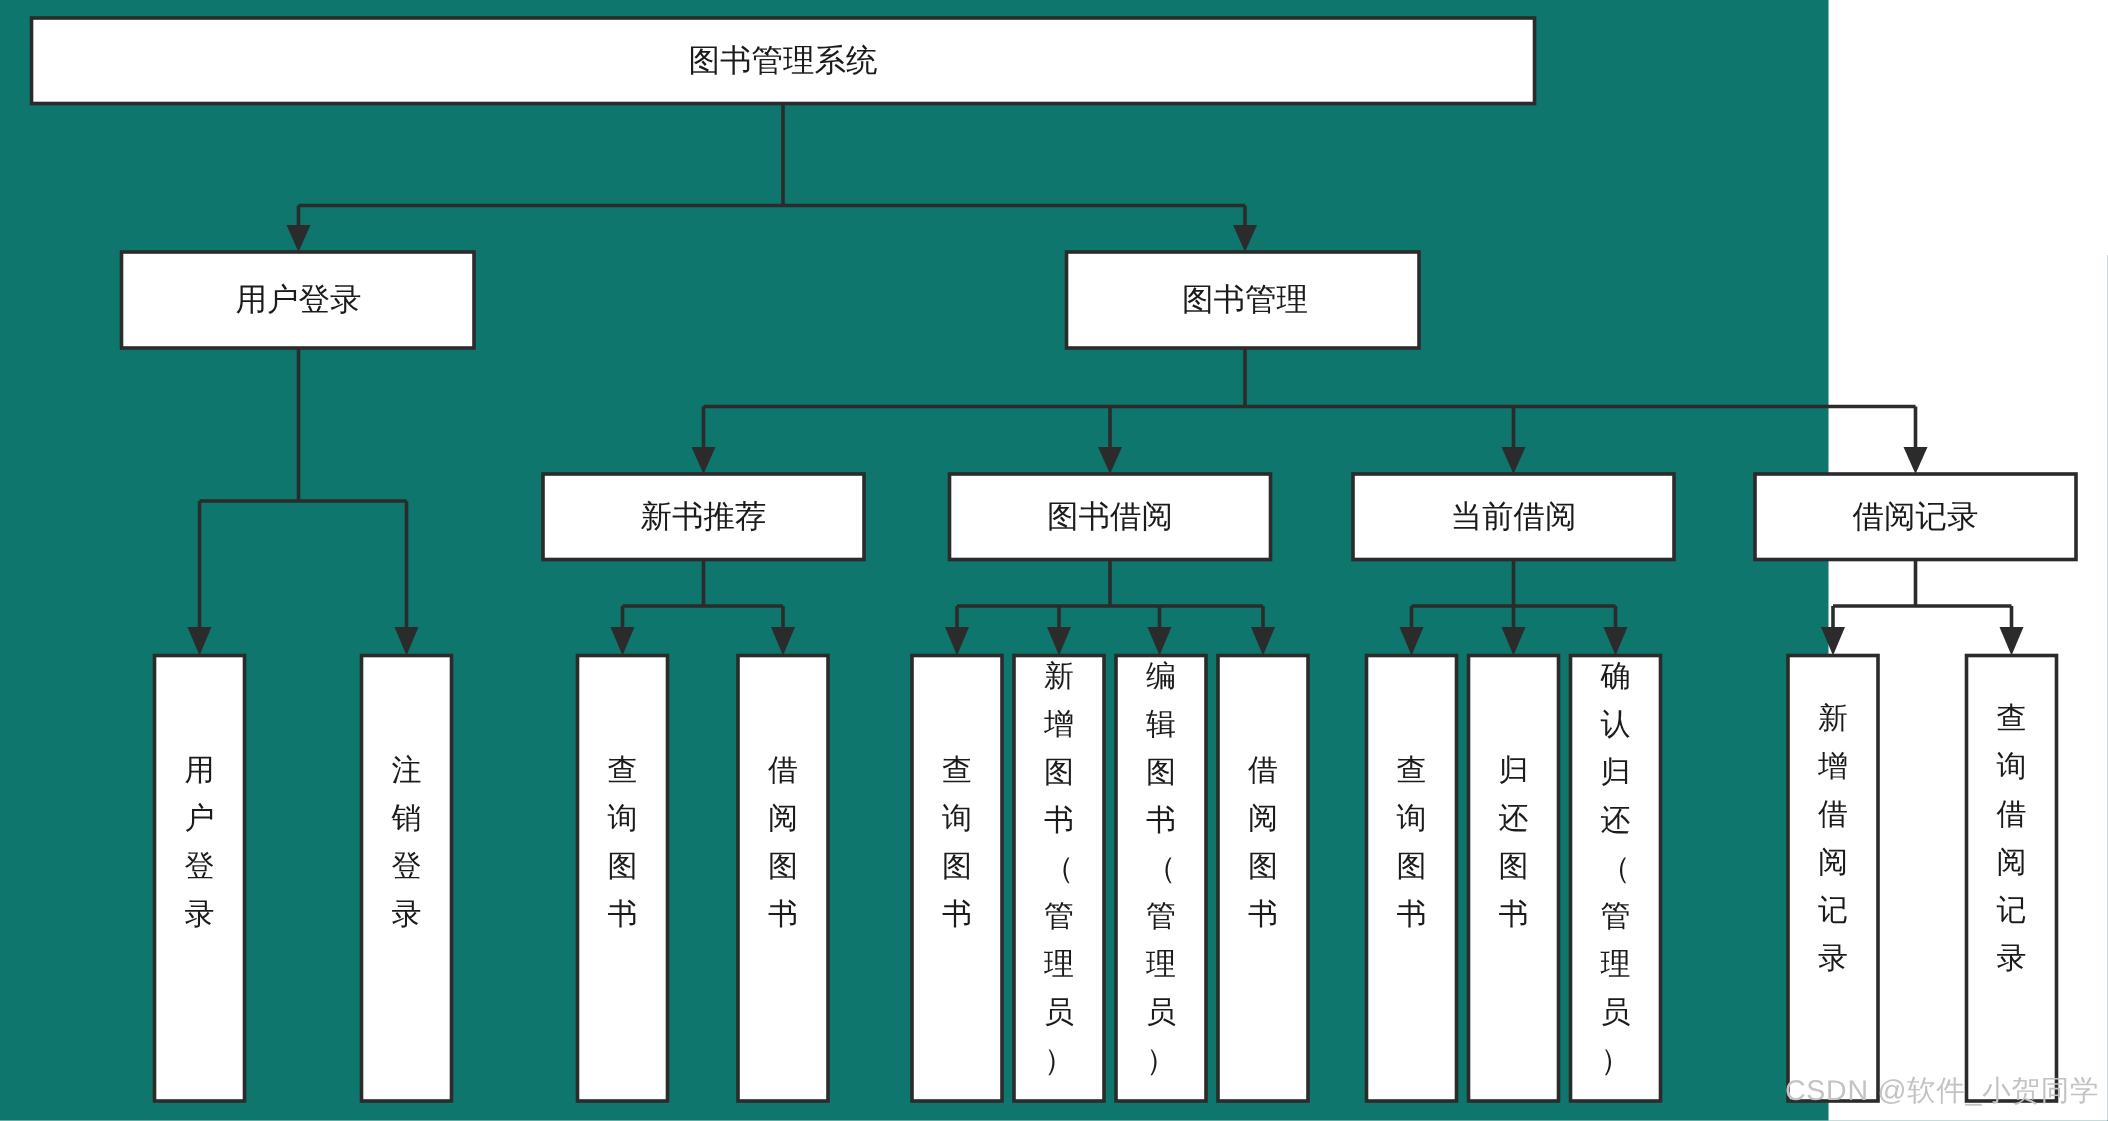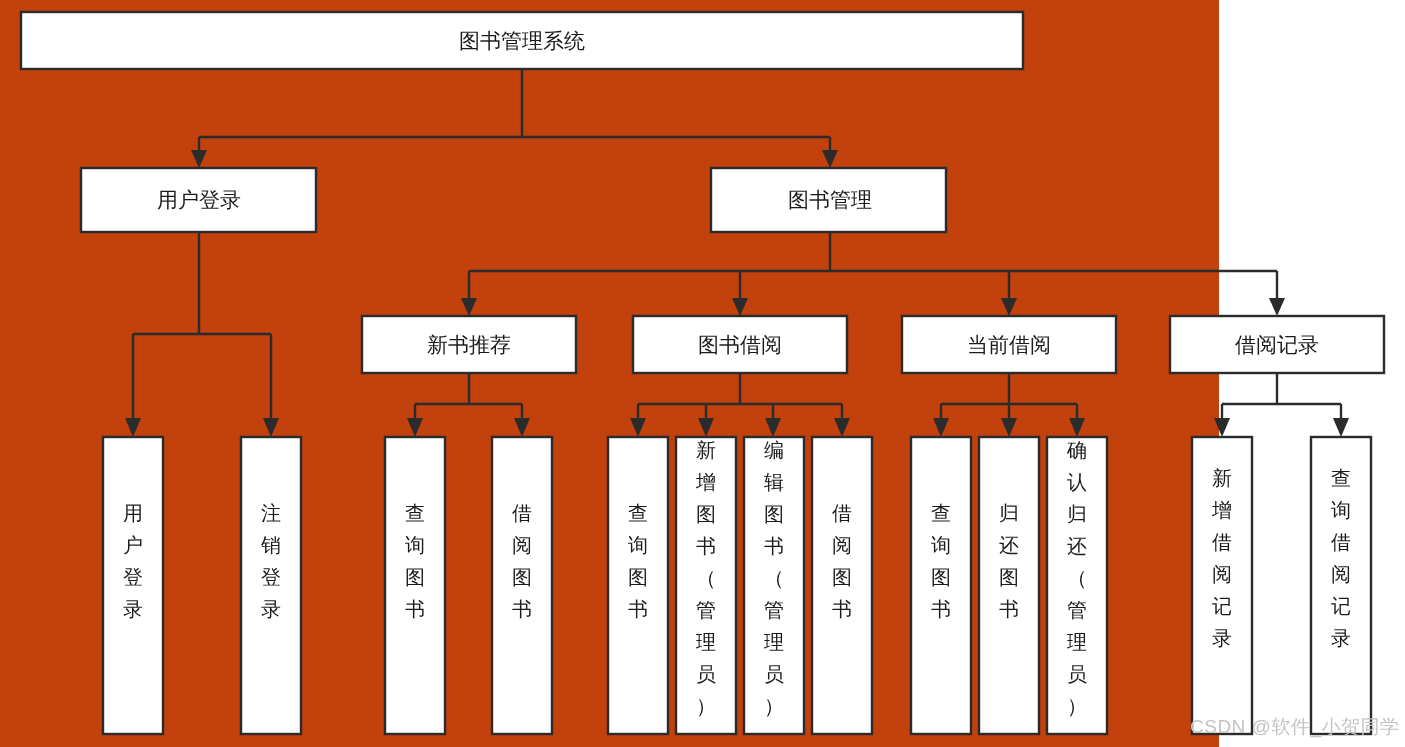--- a/index.html
+++ b/index.html
@@ -11,21 +11,21 @@
     width: 1405px;
     height: 747px;
     font-family: "Liberation Sans", "DejaVu Sans", sans-serif;
     overflow: hidden;
     position: relative;
   }
   #diagram-root {
     position: relative;
     width: 1219px;
     height: 747px;
-    background: #c2410c;
+    background: #0f766e;
   }
   svg#flow {
     position: absolute;
     left: 0;
     top: 0;
     width: 1405px;
     height: 747px;
     display: block;
   }
   .node-rect {

